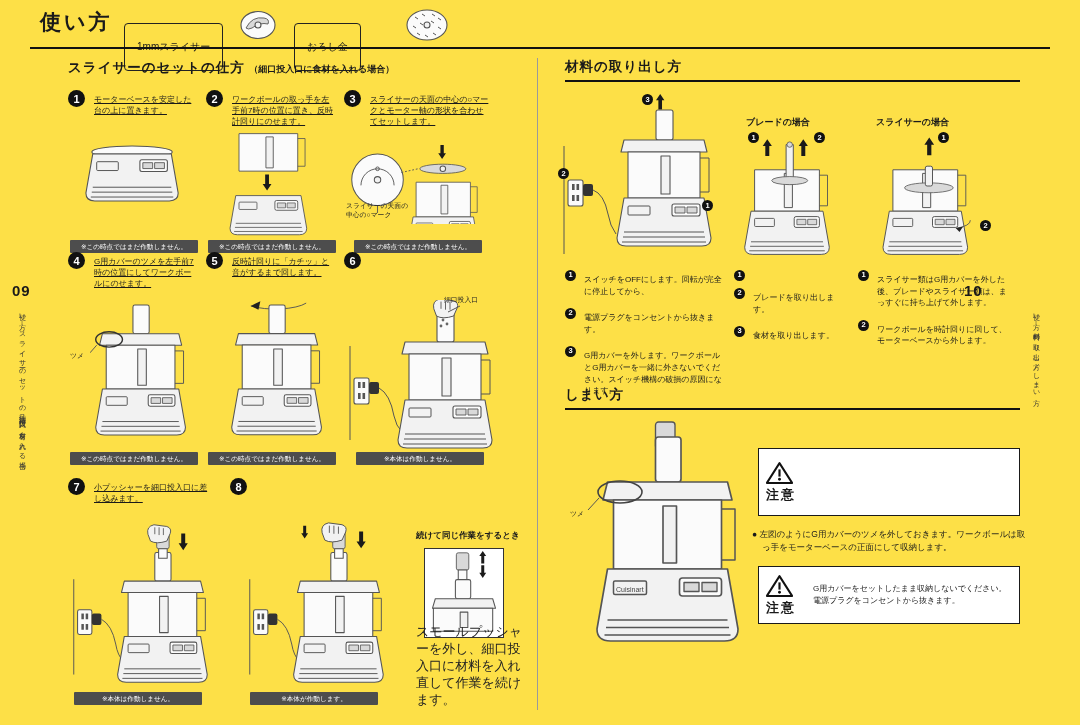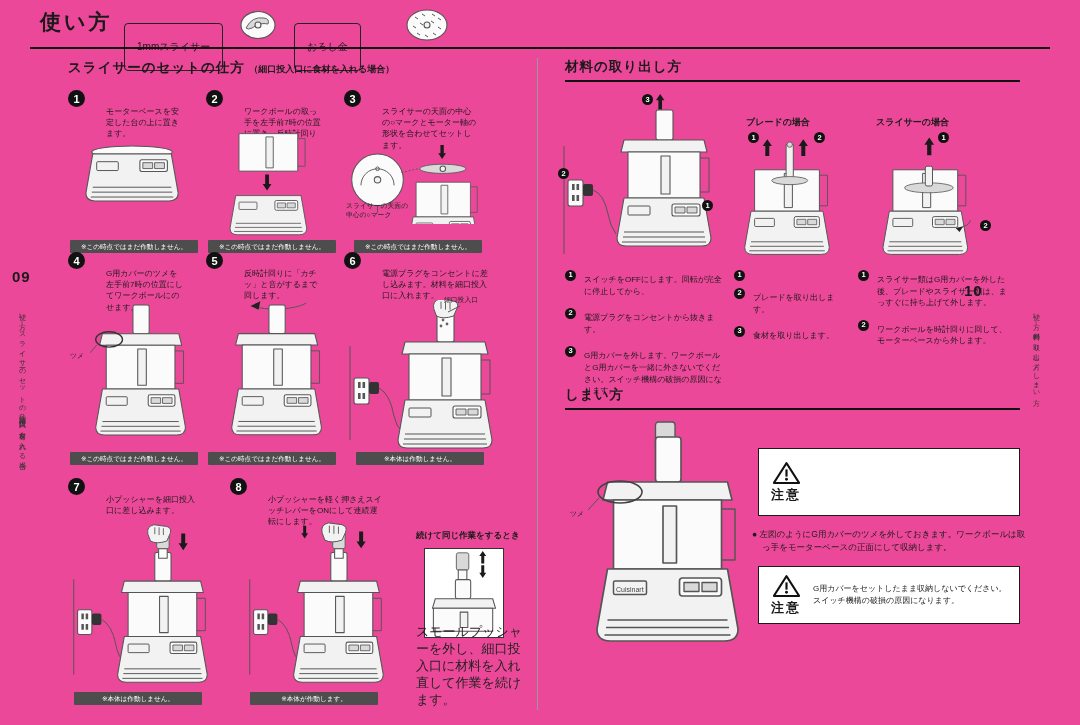--- a/index.html
+++ b/index.html
@@ -1,39 +1,39 @@
 <!DOCTYPE html>
 <html><head>
 <meta charset="utf-8">
 <style>
   html,body{margin:0;padding:0;background:#ffffff;}
-  .page{position:relative;width:1080px;height:725px;background:#ec4899;
+  .page{position:relative;width:1080px;height:725px;background:#fde047;
         font-family:"Liberation Sans","DejaVu Sans",sans-serif;color:#1a1a1a;overflow:hidden;}
   .abs{position:absolute;}
   .h-title{font-size:21px;font-weight:bold;letter-spacing:3px;}
   .badge{border:1.3px solid #222;border-radius:4px;font-size:10px;padding:16px 12px;white-space:nowrap;}
   .h-rule{background:#111;}
   .divider{background:#9a9a9a;}
   .sec-title{font-size:13.5px;font-weight:bold;letter-spacing:1px;}
   .sec-note{font-size:9px;font-weight:bold;}
   .step .srow{display:flex;gap:5px;align-items:flex-start;}
   .snum{width:17px;height:17px;border-radius:50%;background:#111;color:#fff;font-size:11px;font-weight:bold;
         display:flex;align-items:center;justify-content:center;flex:0 0 auto;}
-  .stext{font-size:8px;line-height:1.4;margin:16px;flex:1;}
+  .stext{font-size:8px;line-height:1.4;margin:4px;flex:1;text-decoration:underline;}
   .scap{background:#4d4d4d;color:#fff;font-size:6.6px;height:13px;line-height:13px;text-align:center;
         border-radius:1px;white-space:nowrap;overflow:hidden;}
   .lbl{font-size:6.8px;line-height:1.3;color:#222;}
   .numdot{width:11px;height:11px;border-radius:50%;background:#111;color:#fff;font-size:7.5px;font-weight:bold;
         display:inline-flex;align-items:center;justify-content:center;flex:0 0 auto;}
   .rstep{display:flex;gap:4px;margin-bottom:7px;font-size:8px;line-height:1.45;}
   .rstep p{margin:4px;}
   .case-label{font-size:9px;font-weight:bold;}
   .bullet{font-size:8.5px;line-height:1.5;margin:0;padding-left:10px;text-indent:-10px;}
   .caution{border:1.6px solid #1a1a1a;display:flex;gap:7px;padding:5px 7px;align-items:center;box-sizing:border-box;background:#fff;}
-  .c-left{display:flex;flex-direction:column;align-items:center;width:40px;flex:0 0 auto;gap:1px;}
+  .c-left{display:flex;flex-direction:column;width:40px;flex:0 0 auto;gap:1px;}
   .c-label{font-size:13px;font-weight:bold;letter-spacing:2px;}
   .c-text{font-size:8px;line-height:1.5;margin:0;}
   .vtext{writing-mode:vertical-rl;font-size:7px;letter-spacing:1px;color:#333;}
   .pnum{font-size:15px;font-weight:bold;letter-spacing:1px;}
   .cont-title{font-size:8.5px;font-weight:bold;font-family:Liberation Serif, serif;}
   .cont-box{border:1.2px solid #333;box-sizing:border-box;background:#fff;}
   
   .sA{fill:#f2f2f2;stroke:#555;stroke-width:1.1;stroke-linejoin:round;}
   .sB{fill:#fbfbfb;stroke:#555;stroke-width:1.1;stroke-linejoin:round;}
   .sC{fill:none;stroke:#555;stroke-width:1;stroke-linejoin:round;}
@@ -107,21 +107,21 @@
         <line x1="34" y1="21" x2="37" y2="23"></line>
       <line x1="13" y1="27" x2="16" y2="29"></line>
         <line x1="21" y1="29" x2="24" y2="31"></line>
       <line x1="29" y1="27" x2="32" y2="29"></line>
         <line x1="16" y1="17" x2="19" y2="19"></line>
       <line x1="27" y1="15" x2="30" y2="17"></line>
     </g>
   </svg>
   <div class="abs h-rule" style="left:30px;top:47px;width:1020px;height:2px"></div>
 
-  <span class="abs pnum" style="left:12px;top:268px">09</span>
+  <span class="abs pnum" style="left:12px;top:282px">09</span>
   <div class="abs vtext" style="left:17px;top:308px;height:400px">使い方－スライサーのセットの仕方（細口投入口に食材を入れる場合）</div>
   <span class="abs pnum" style="left:964px;top:282px">10</span>
   <div class="abs vtext" style="left:1031px;top:308px;height:260px">使い方－材料の取り出し方／しまい方</div>
   <div class="abs divider" style="left:537px;top:58px;width:1px;height:652px"></div>
 
   <div class="abs" style="left:68px;top:58px">
     <span class="sec-title">スライサーのセットの仕方</span>
     <span class="sec-note">（細口投入口に食材を入れる場合）</span>
   </div>
 
@@ -203,21 +203,20 @@
         <use href="#g-bowl" x="3" y="50"></use>
         <use href="#g-base" x="3" y="96"></use>
       </g>
     </svg>
     <div class="abs scap" style="left:2px;top:200px;width:128px">※この時点ではまだ作動しません。</div>
   </div>
 
   <div class="abs step" style="left:344px;top:252px;width:165px;height:215px">
     <div class="srow">
       <span class="snum">6</span>
-      <p class="stext">電源プラグをコンセントに差し込みます。材料を細口投入口に入れます。</p>
     </div>
     <svg class="abs" style="left:0px;top:48px" width="158" height="152" viewBox="0 0 158 152">
       <line x1="6" y1="46" x2="6" y2="140" class="sC"></line>
       <use href="#g-outlet" x="10" y="78"></use>
       <rect x="25" y="82" width="10" height="12" rx="2" fill="#333"></rect>
       <path d="M35,88 Q46,94 50,116 Q52,126 58,132" class="sC"></path>
       <g transform="translate(48,4)">
         <use href="#g-cover" x="3" y="8"></use>
         <use href="#g-bowl" x="3" y="50"></use>
         <use href="#g-base" x="3" y="96"></use>
@@ -250,21 +249,20 @@
       <use href="#g-pusher" transform="translate(93,10)"></use>
       <use href="#g-hand" transform="translate(82,2) scale(0.9)"></use>
       <use href="#g-arrD" transform="translate(116,12) scale(0.8)"></use>
     </svg>
     <div class="abs scap" style="left:6px;top:214px;width:128px">※本体は作動しません。</div>
   </div>
 
   <div class="abs step" style="left:230px;top:478px;width:170px;height:228px">
     <div class="srow">
       <span class="snum">8</span>
-      <p class="stext">小プッシャーを軽く押さえスイッチレバーをONにして連続運転にします。</p>
     </div>
     <svg class="abs" style="left:14px;top:44px" width="145" height="164" viewBox="0 0 152 172">
       <line x1="6" y1="60" x2="6" y2="160" class="sC"></line>
       <use href="#g-outlet" x="10" y="92"></use>
       <rect x="25" y="96" width="10" height="12" rx="2" fill="#333"></rect>
       <path d="M35,102 Q46,108 50,128 Q52,140 58,146" class="sC"></path>
       <g transform="translate(46,24)">
         <use href="#g-cover" x="3" y="8"></use>
         <use href="#g-bowl" x="3" y="50"></use>
         <use href="#g-base" x="3" y="96"></use>
@@ -412,16 +410,16 @@
   <p class="abs bullet" style="left:752px;top:528px;width:268px">● 左図のようにG用カバーのツメを外しておきます。ワークボールは取っ手をモーターベースの正面にして収納します。</p>
   <div class="abs caution" style="left:758px;top:566px;width:262px;height:58px">
     <div class="c-left">
       <svg width="27" height="24" viewBox="0 0 30 26">
         <path d="M15,2 L29,24 H1 Z" fill="#fff" stroke="#111" stroke-width="2.2" stroke-linejoin="round"></path>
         <rect x="13.8" y="9" width="2.4" height="8" fill="#111"></rect>
         <circle cx="15" cy="20" r="1.6" fill="#111"></circle>
       </svg>
       <span class="c-label">注意</span>
     </div>
-    <p class="c-text">G用カバーをセットしたまま収納しないでください。スイッチ機構の破損の原因になります。</p>
+    <p class="c-text">G用カバーをセットしたまま収納しないでください。電源プラグをコンセントから抜きます。</p>
   </div>
 
 </div>
 
 </body></html>

